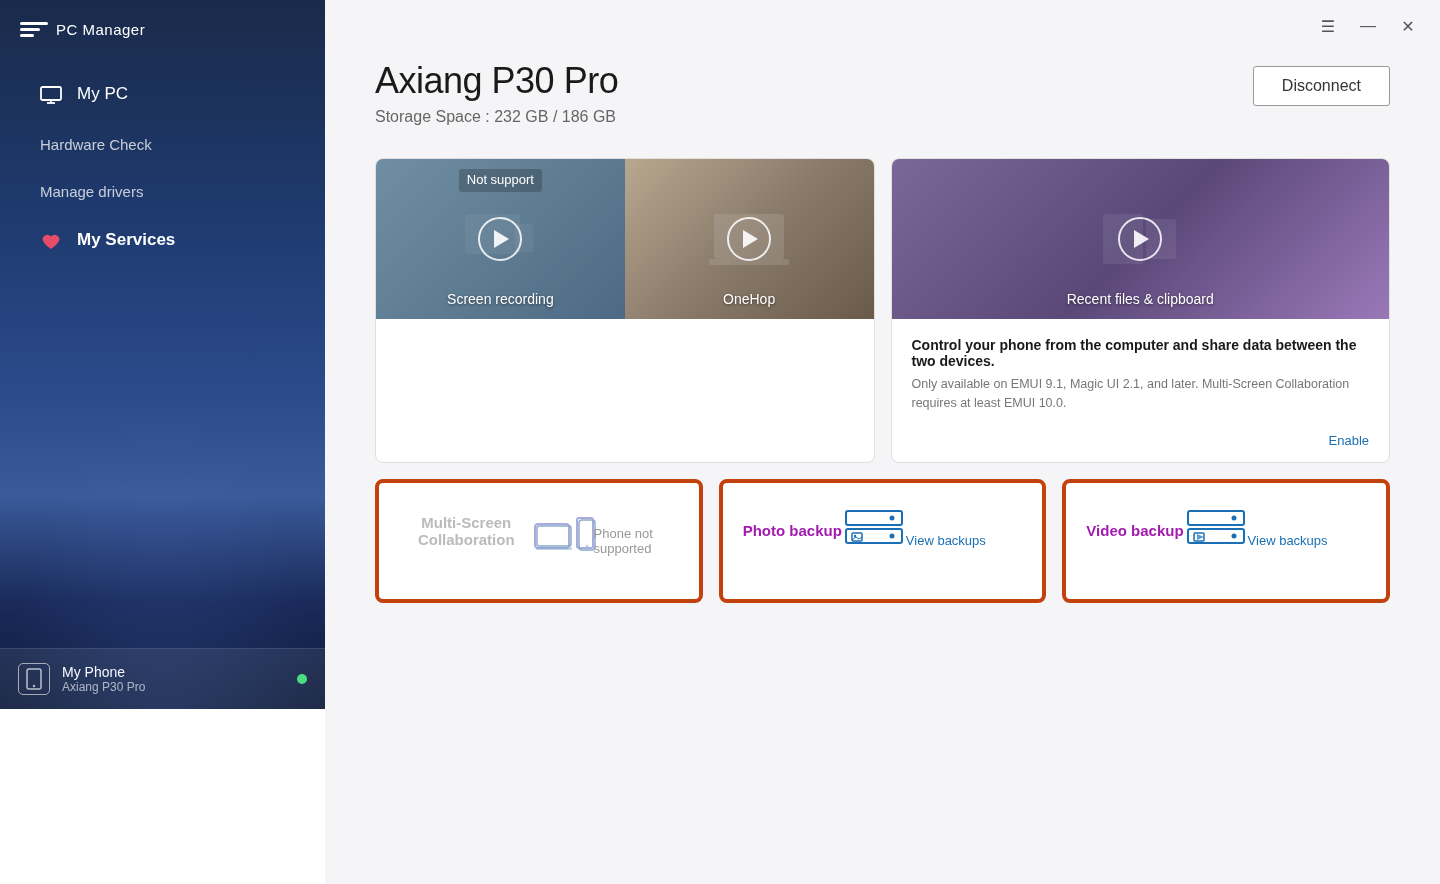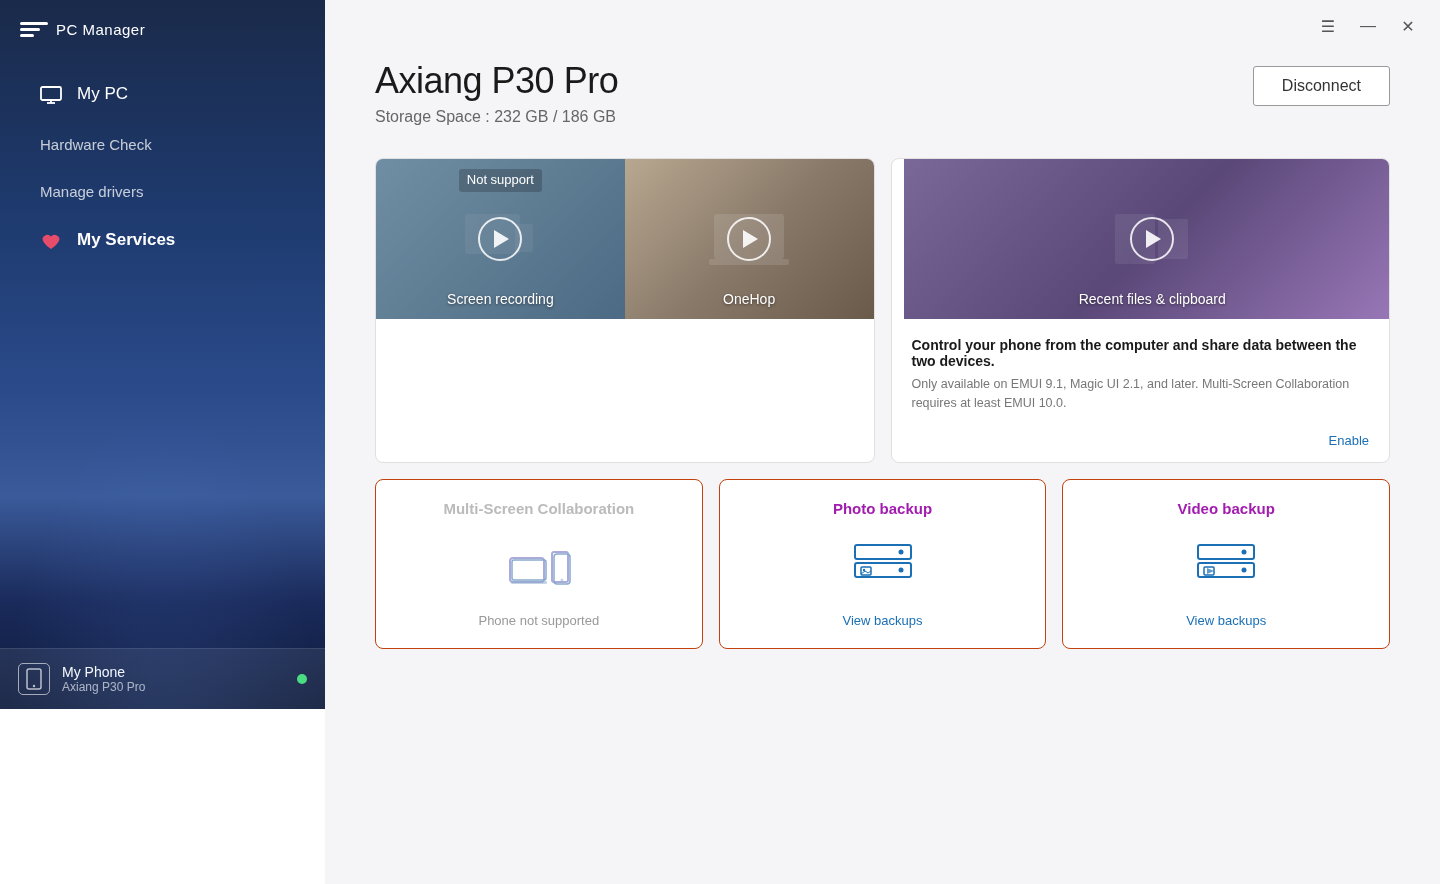--- a/index.html
+++ b/index.html
@@ -167,21 +167,20 @@
     }
     .not-support-text {
       color: white; font-size: 13px; text-align: center; line-height: 1.3;
       background: rgba(0,0,0,0.2); padding: 3px 8px; border-radius: 3px;
     }
     .thumb-multi {
       background: linear-gradient(135deg, #c8c0b8 0%, #a8a098 50%, #888078 100%);
     }
     .thumb-recent {
       background: linear-gradient(135deg, #7a6898 0%, #5a4878 50%, #9a78b8 100%);
-      margin-left: 12px;
     }
     .play-btn-circle {
       width: 44px; height: 44px;
       border: 2px solid rgba(255,255,255,0.85);
       border-radius: 50%;
       display: flex; align-items: center; justify-content: center;
       position: absolute;
       top: 50%; left: 50%; transform: translate(-50%, -50%);
     }
     .play-triangle {
@@ -217,23 +216,23 @@
     }
 
     
     .bottom-cards-row {
       display: flex; gap: 16px;
     }
     .service-card {
       flex: 1;
       background: white;
       border-radius: 8px;
-      border: 1px solid #c2410c;
+      border: 4px solid #c2410c;
       padding: 20px;
-      display: flex; flex-direction: column; align-items: center;
+      display: flex; align-items: center;
     }
     .service-card-title {
       font-size: 15px; font-weight: 600; color: #a21caf; margin-bottom: 20px; text-align: center;
     }
     .service-card-title.disabled {
       color: #bbb;
     }
     .service-card-icon {
       margin-bottom: 16px;
       display: flex; align-items: center; justify-content: center;

